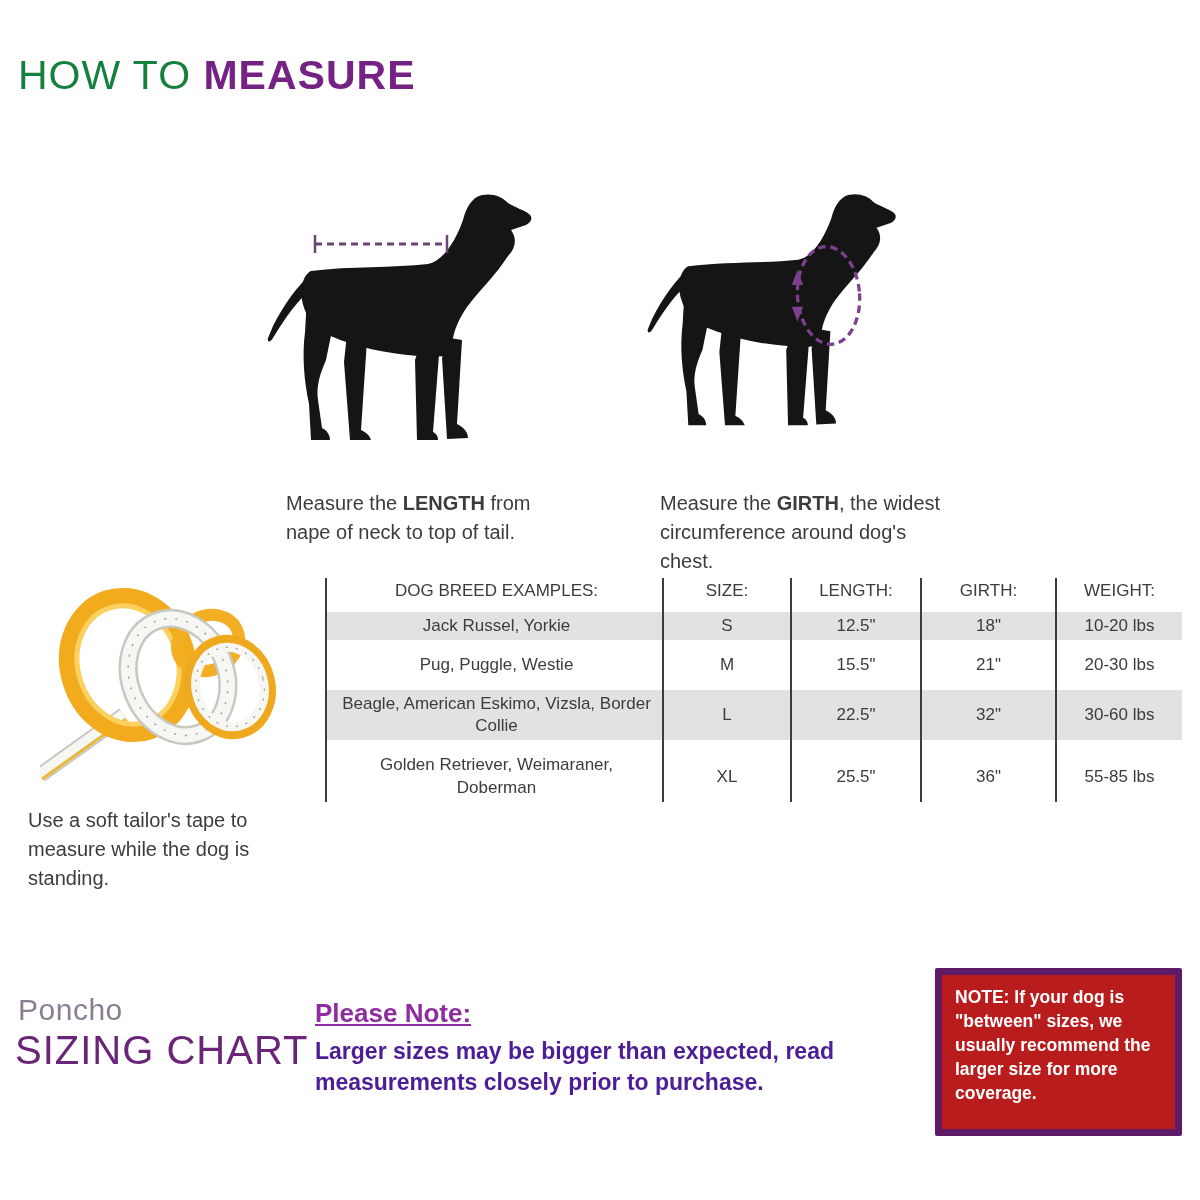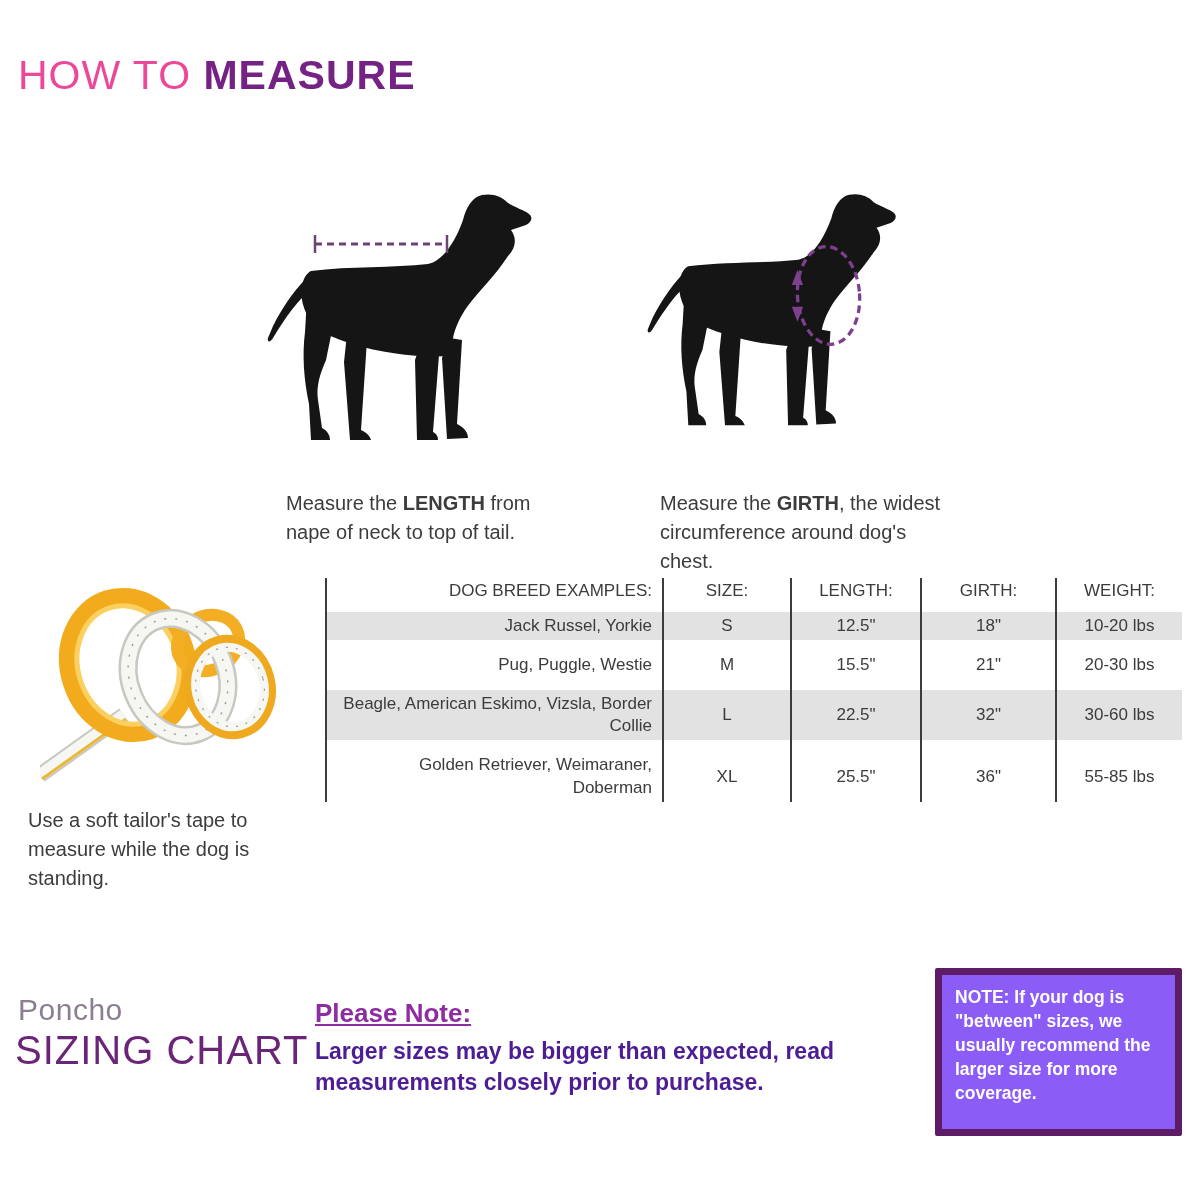--- a/index.html
+++ b/index.html
@@ -2,46 +2,46 @@
 <html><head>
 <meta charset="utf-8">
 <style>
   html,body{margin:0;padding:0;background:#ffffff;}
   body{font-family:"Liberation Sans", sans-serif; color:#3c3c3c;}
   .page{position:relative;width:1200px;height:1200px;background:#fff;overflow:hidden;}
   .abs{position:absolute;}
 
   
   .title{left:18px;top:52px;font-size:41px;letter-spacing:1px;white-space:nowrap;}
-  .title .t-light{font-weight:400;color:#ec4899;}
+  .title .t-light{font-weight:400;color:#15803d;}
   .title .t-bold{font-weight:700;color:#742384;}
 
   
   .caption{font-size:20px;line-height:1.45;color:#3c3c3c;margin-top:37px;}
   .caption b{font-weight:700;}
   .cap-length{left:286px;top:452px;width:252px;}
   .cap-girth{left:660px;top:452px;width:292px;}
   .tape-tip{left:28px;top:806px;width:242px;font-size:20px;line-height:1.45;color:#3c3c3c;}
 
   
   .size-table{border-collapse:collapse;table-layout:fixed;width:856px;font-size:17px;color:#3c3c3c;}
   .size-table th,.size-table td{border-left:2px solid #3c3c3c;padding:3px 10px;line-height:1.3;vertical-align:middle;}
   .size-table th{font-weight:400;text-align:center;padding-top:2px;padding-bottom:4px;}
-  .size-table th.c-breed,.size-table td.c-breed{text-align:right;padding-left:14px;}
+  .size-table th.c-breed,.size-table td.c-breed{text-align:center;padding-left:14px;}
   .size-table td{text-align:center;}
   .size-table tr.shaded td{background:#e2e2e2;}
   .size-table tr.sp td{padding:0;height:11px;background:#fff;}
   .size-table tr.sp1 td{height:6px;}
 
   
   .product-name{left:18px;top:993px;font-size:30px;color:#8b7e92;letter-spacing:0.5px;}
   .chart-title{left:15px;top:1028px;font-size:40px;color:#6b2578;letter-spacing:1px;}
   .note-heading{left:315px;top:998px;font-size:26px;font-weight:700;color:#8e2d9f;text-decoration:underline;}
   .note-body{left:315px;top:1036px;width:592px;font-size:23px;font-weight:700;color:#4c1d95;line-height:1.35;}
-  .note-box{left:935px;top:968px;width:247px;height:168px;background:#8b5cf6;border:7px solid #5e1b66;border-radius:2px;box-sizing:border-box;}
+  .note-box{left:935px;top:968px;width:247px;height:168px;background:#b91c1c;border:7px solid #5e1b66;border-radius:2px;box-sizing:border-box;}
   .note-box-text{padding:11px 13px;font-size:17.5px;font-weight:700;color:#ffffff;line-height:1.37;}
 </style>
 </head>
 <body>
 
 <div class="page">
 
   <div class="abs title">
     <span class="t-light">HOW TO</span>
     <span class="t-bold">MEASURE</span>

